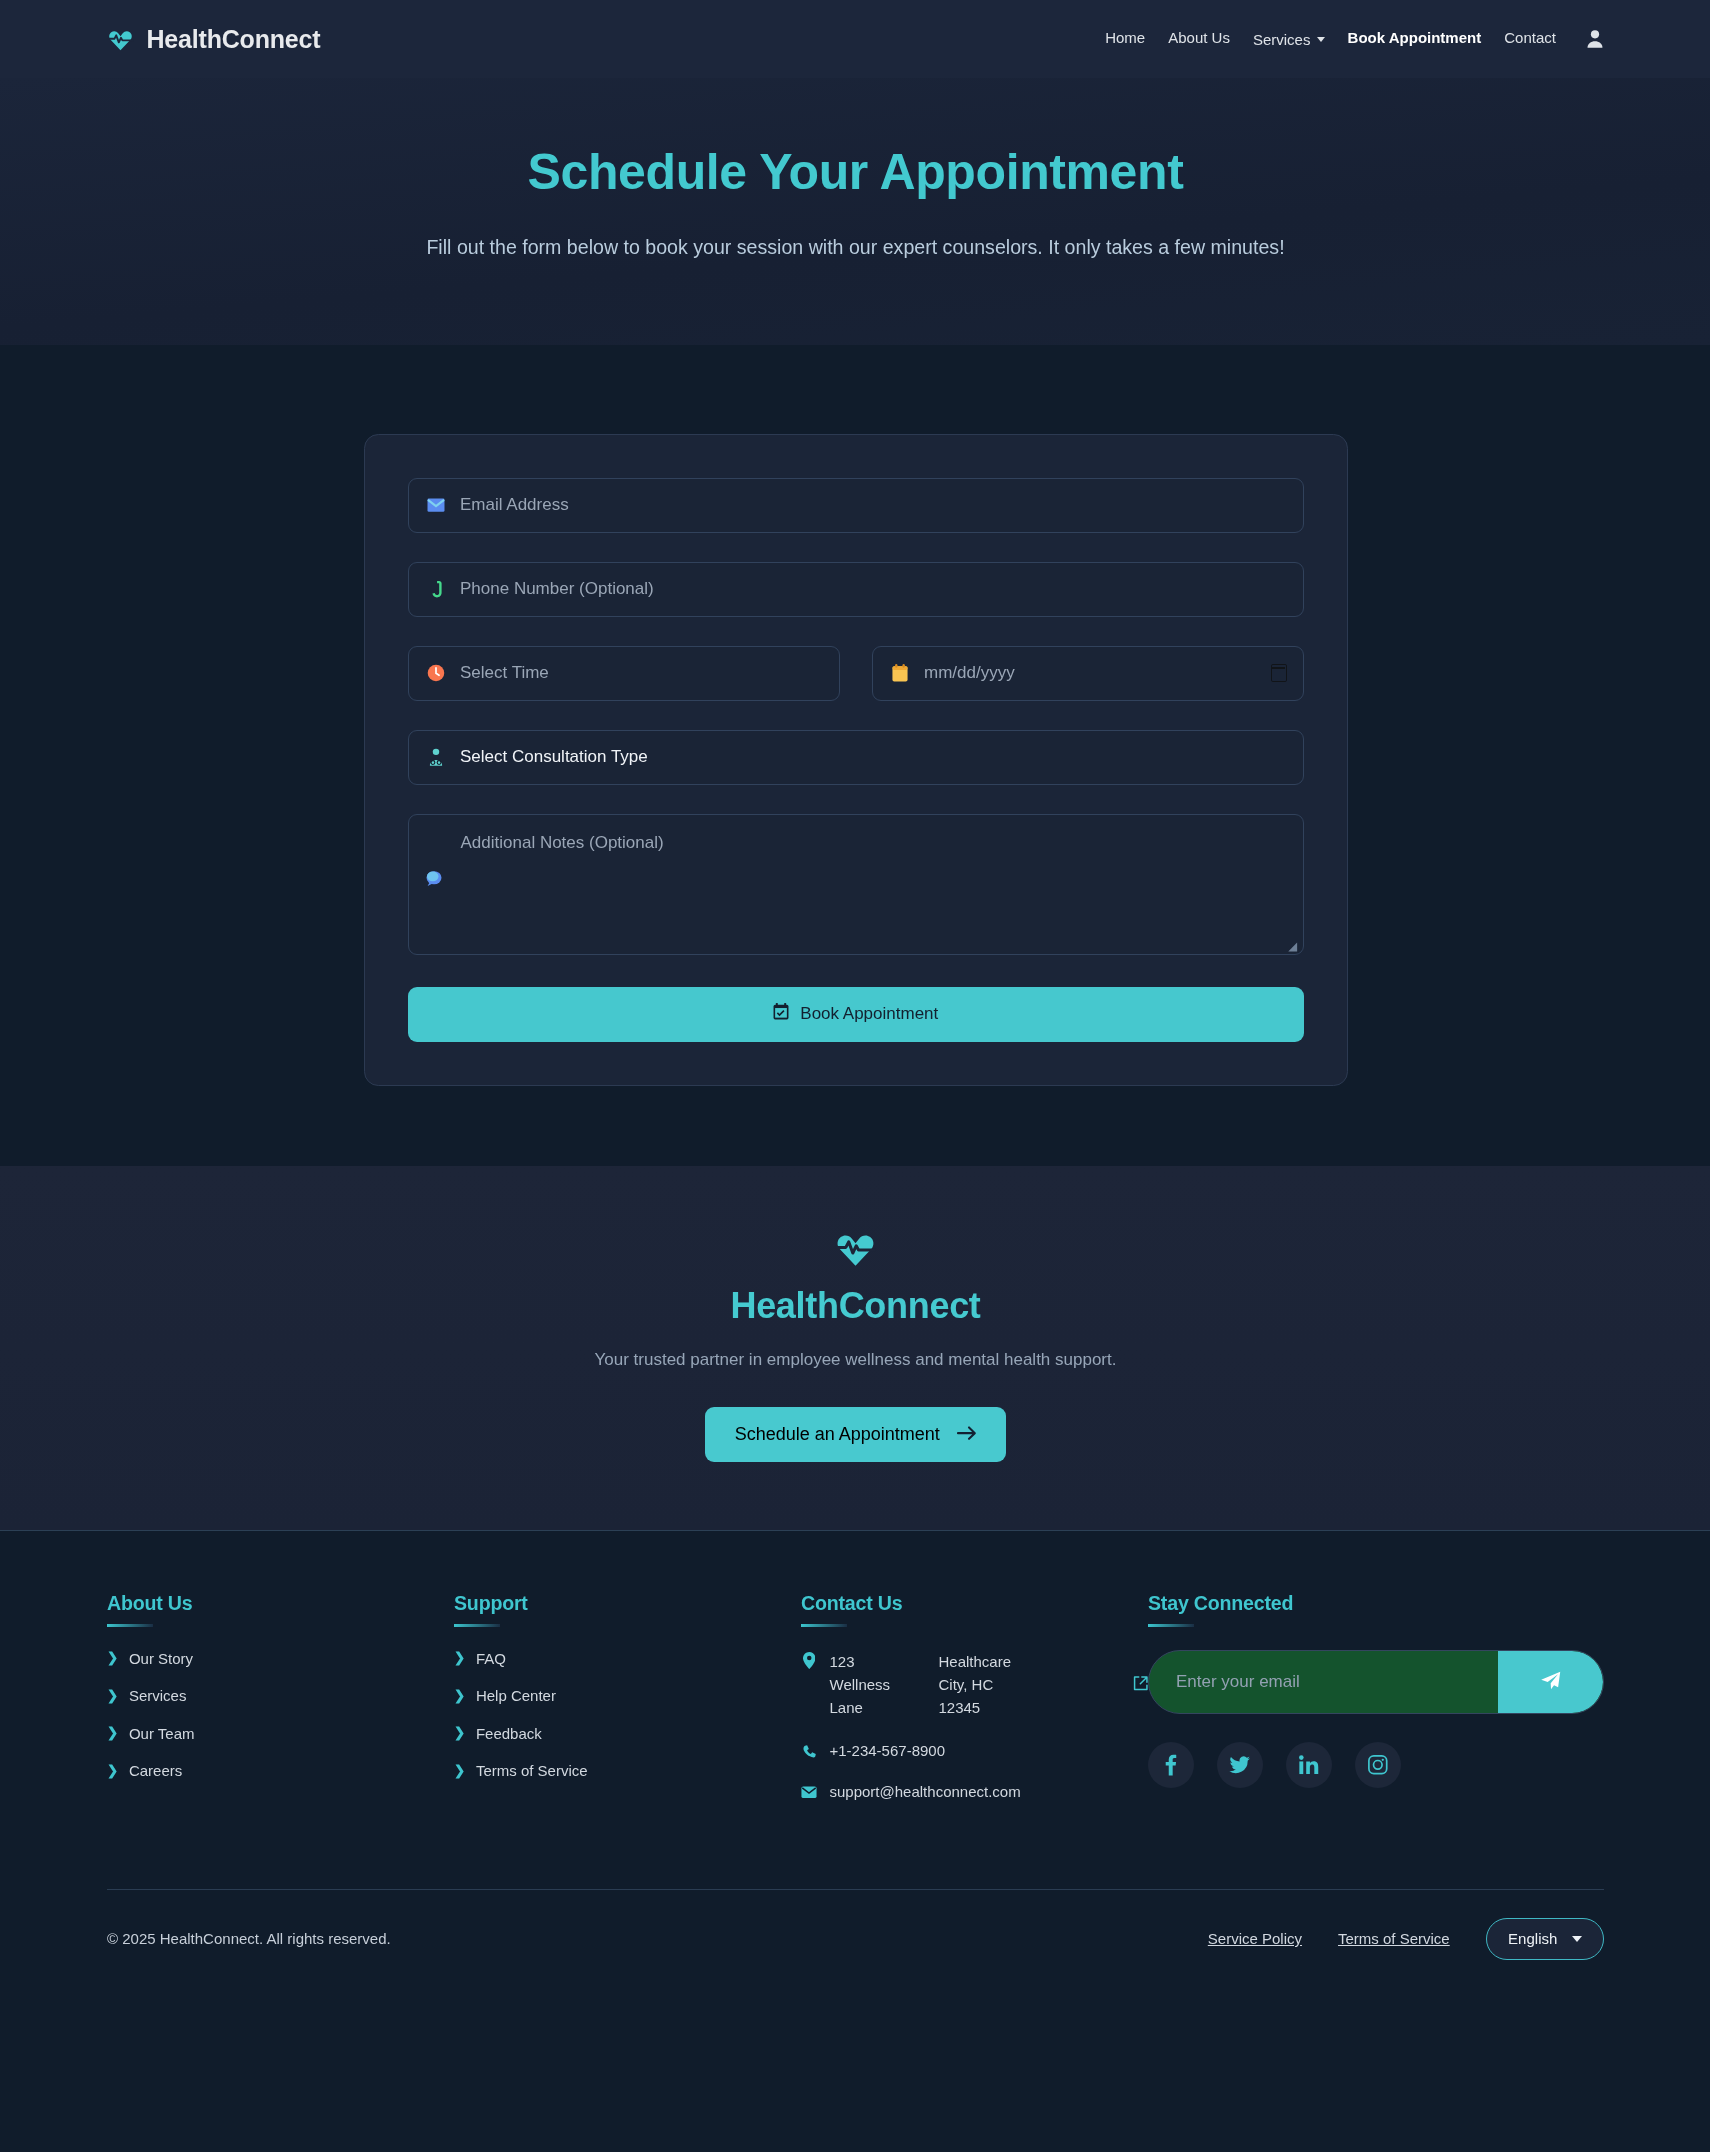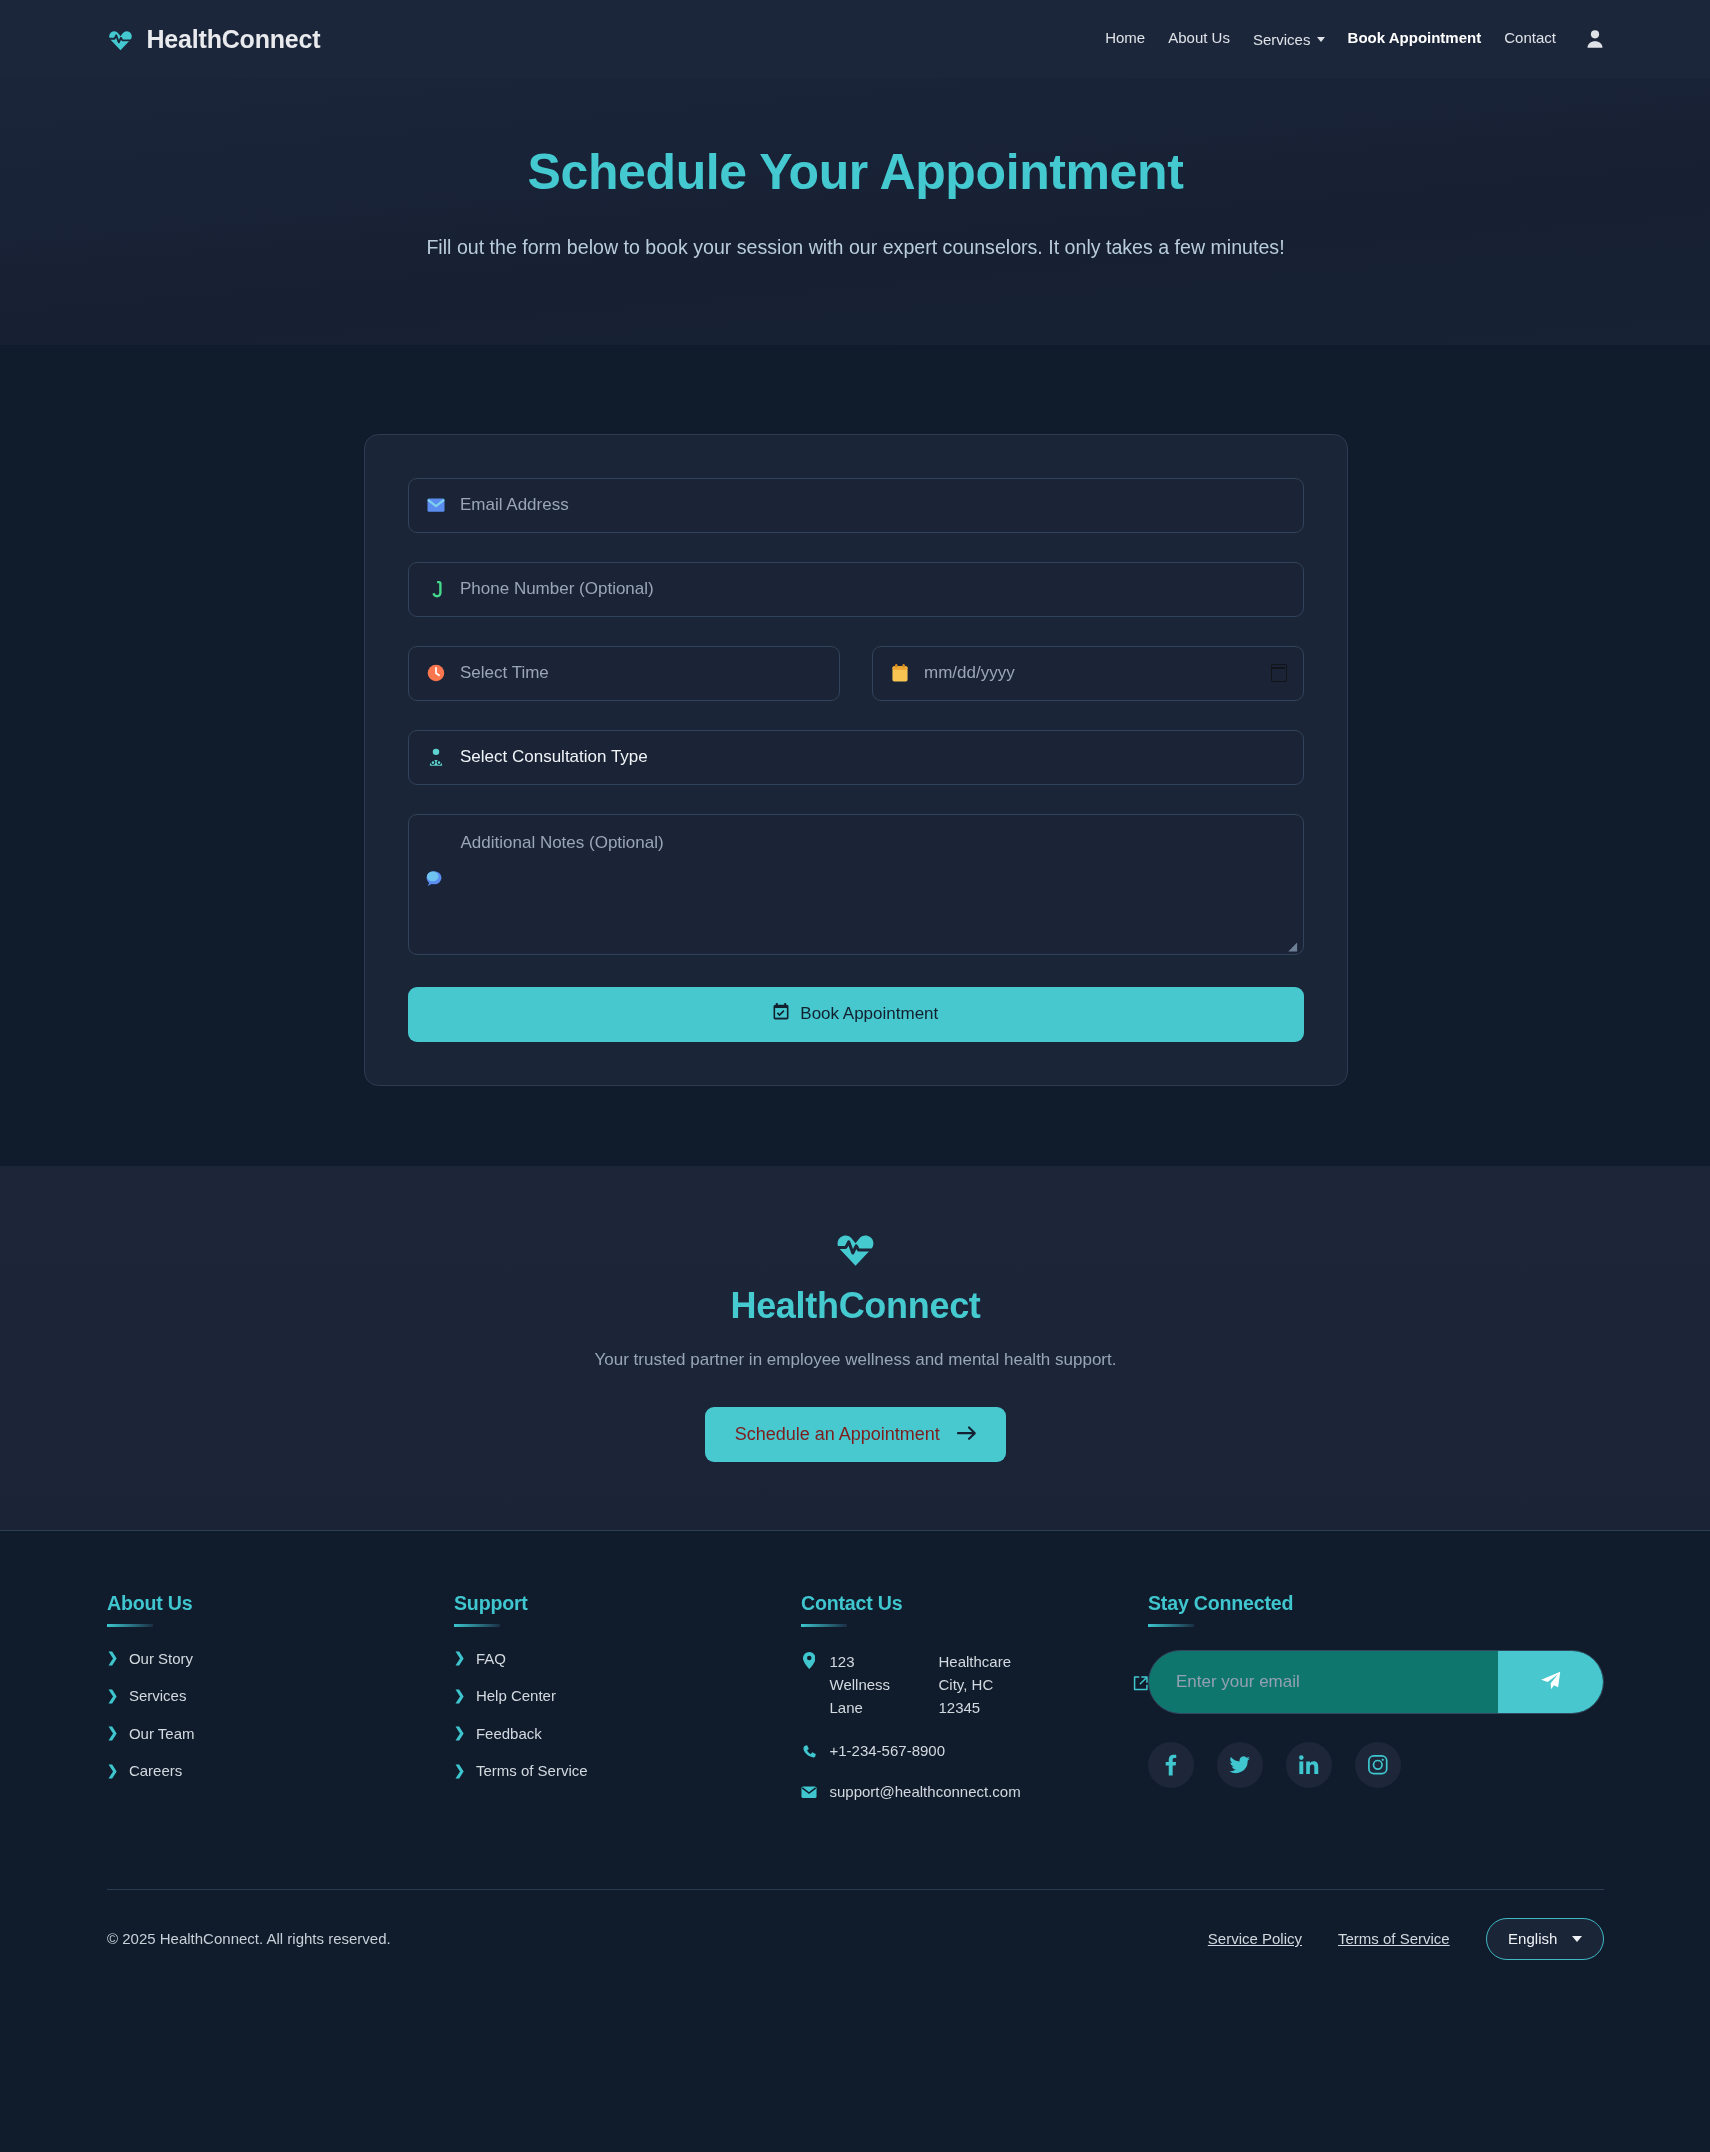--- a/index.html
+++ b/index.html
@@ -196,21 +196,21 @@
   .cta-sub {
     font-size: 17px;
     color: #97a6b8;
     margin-bottom: 37px;
   }
   .cta-btn {
     display: inline-flex;
     align-items: center;
     gap: 17px;
     background: #48c9cf;
-    color: #7f1d1d;
+    color: #000000;
     border: none;
     border-radius: 9px;
     padding: 17px 30px;
     font-size: 18px;
     font-family: inherit;
     cursor: pointer;
   }
 
   
   .footer {
@@ -275,21 +275,21 @@
     align-items: center;
     flex: 1;
   }
   .addr-col { width: 93px; line-height: 1.55; }
   .addr-ext { margin-left: auto; padding-top: 1.8px; }
   .newsletter {
     display: flex;
     align-items: center;
     width: 456px;
     height: 64px;
-    background: #0f766e;
+    background: #14532d;
     border: 0.9px solid #34455f;
     border-radius: 32px;
     overflow: hidden;
     padding-left: 27px;
   }
   .newsletter input {
     flex: 1;
     background: transparent;
     border: none;
     outline: none;

